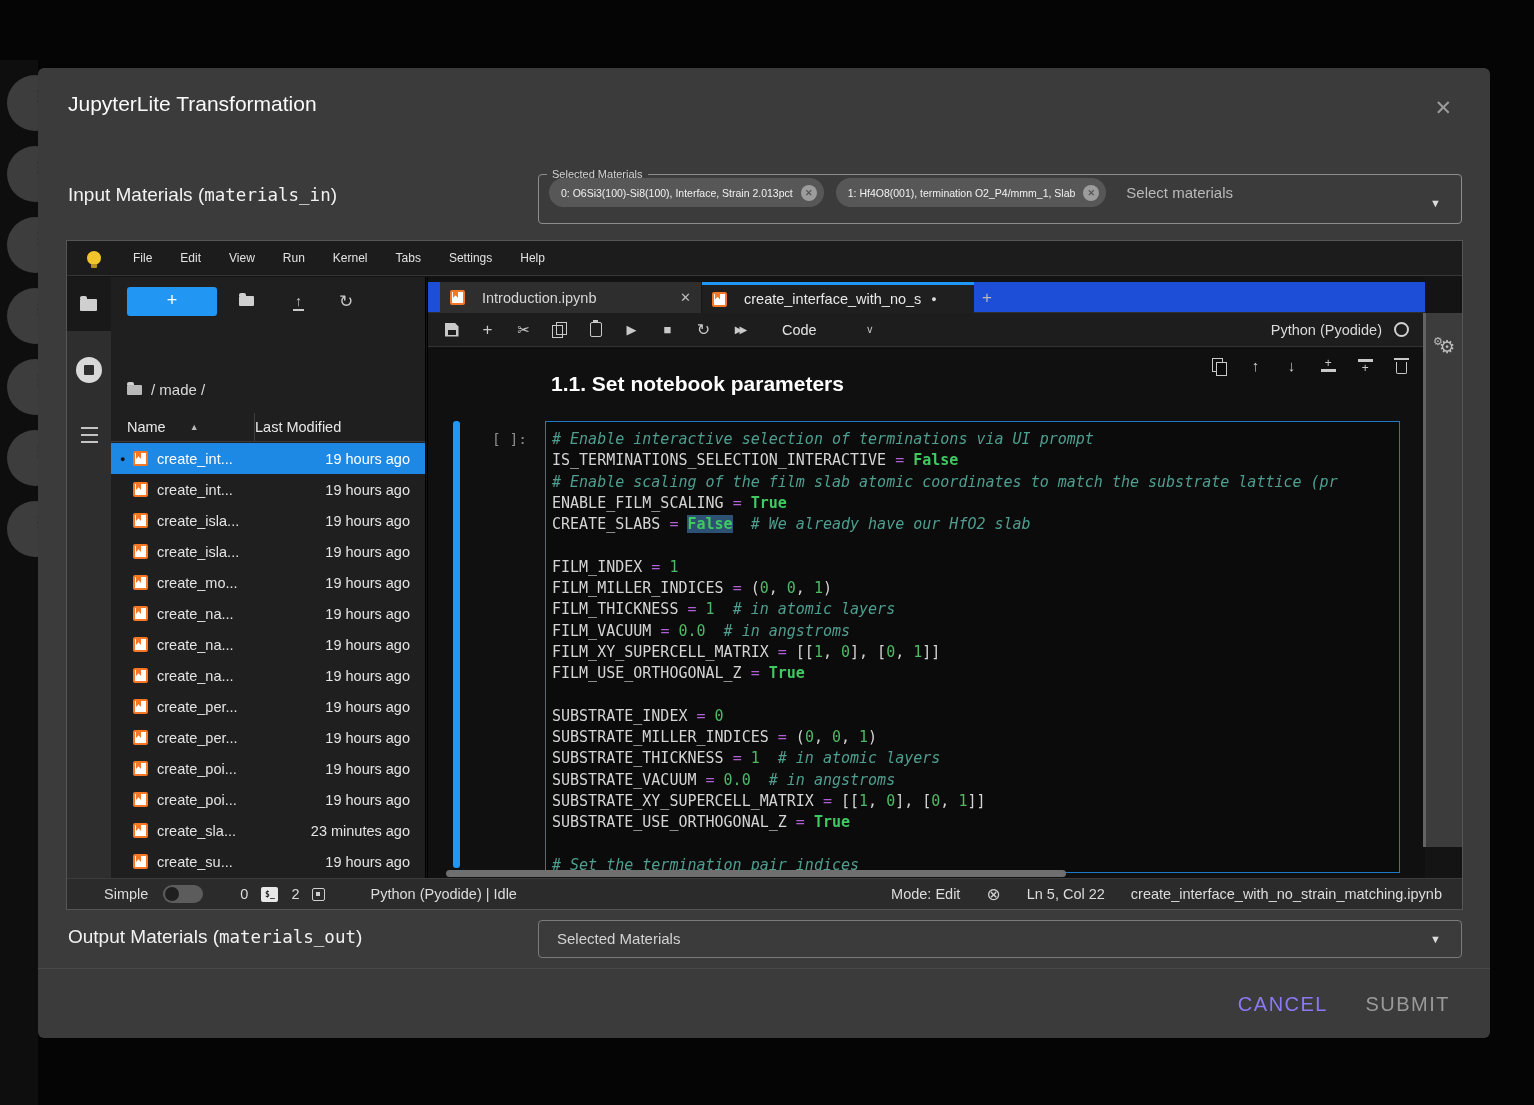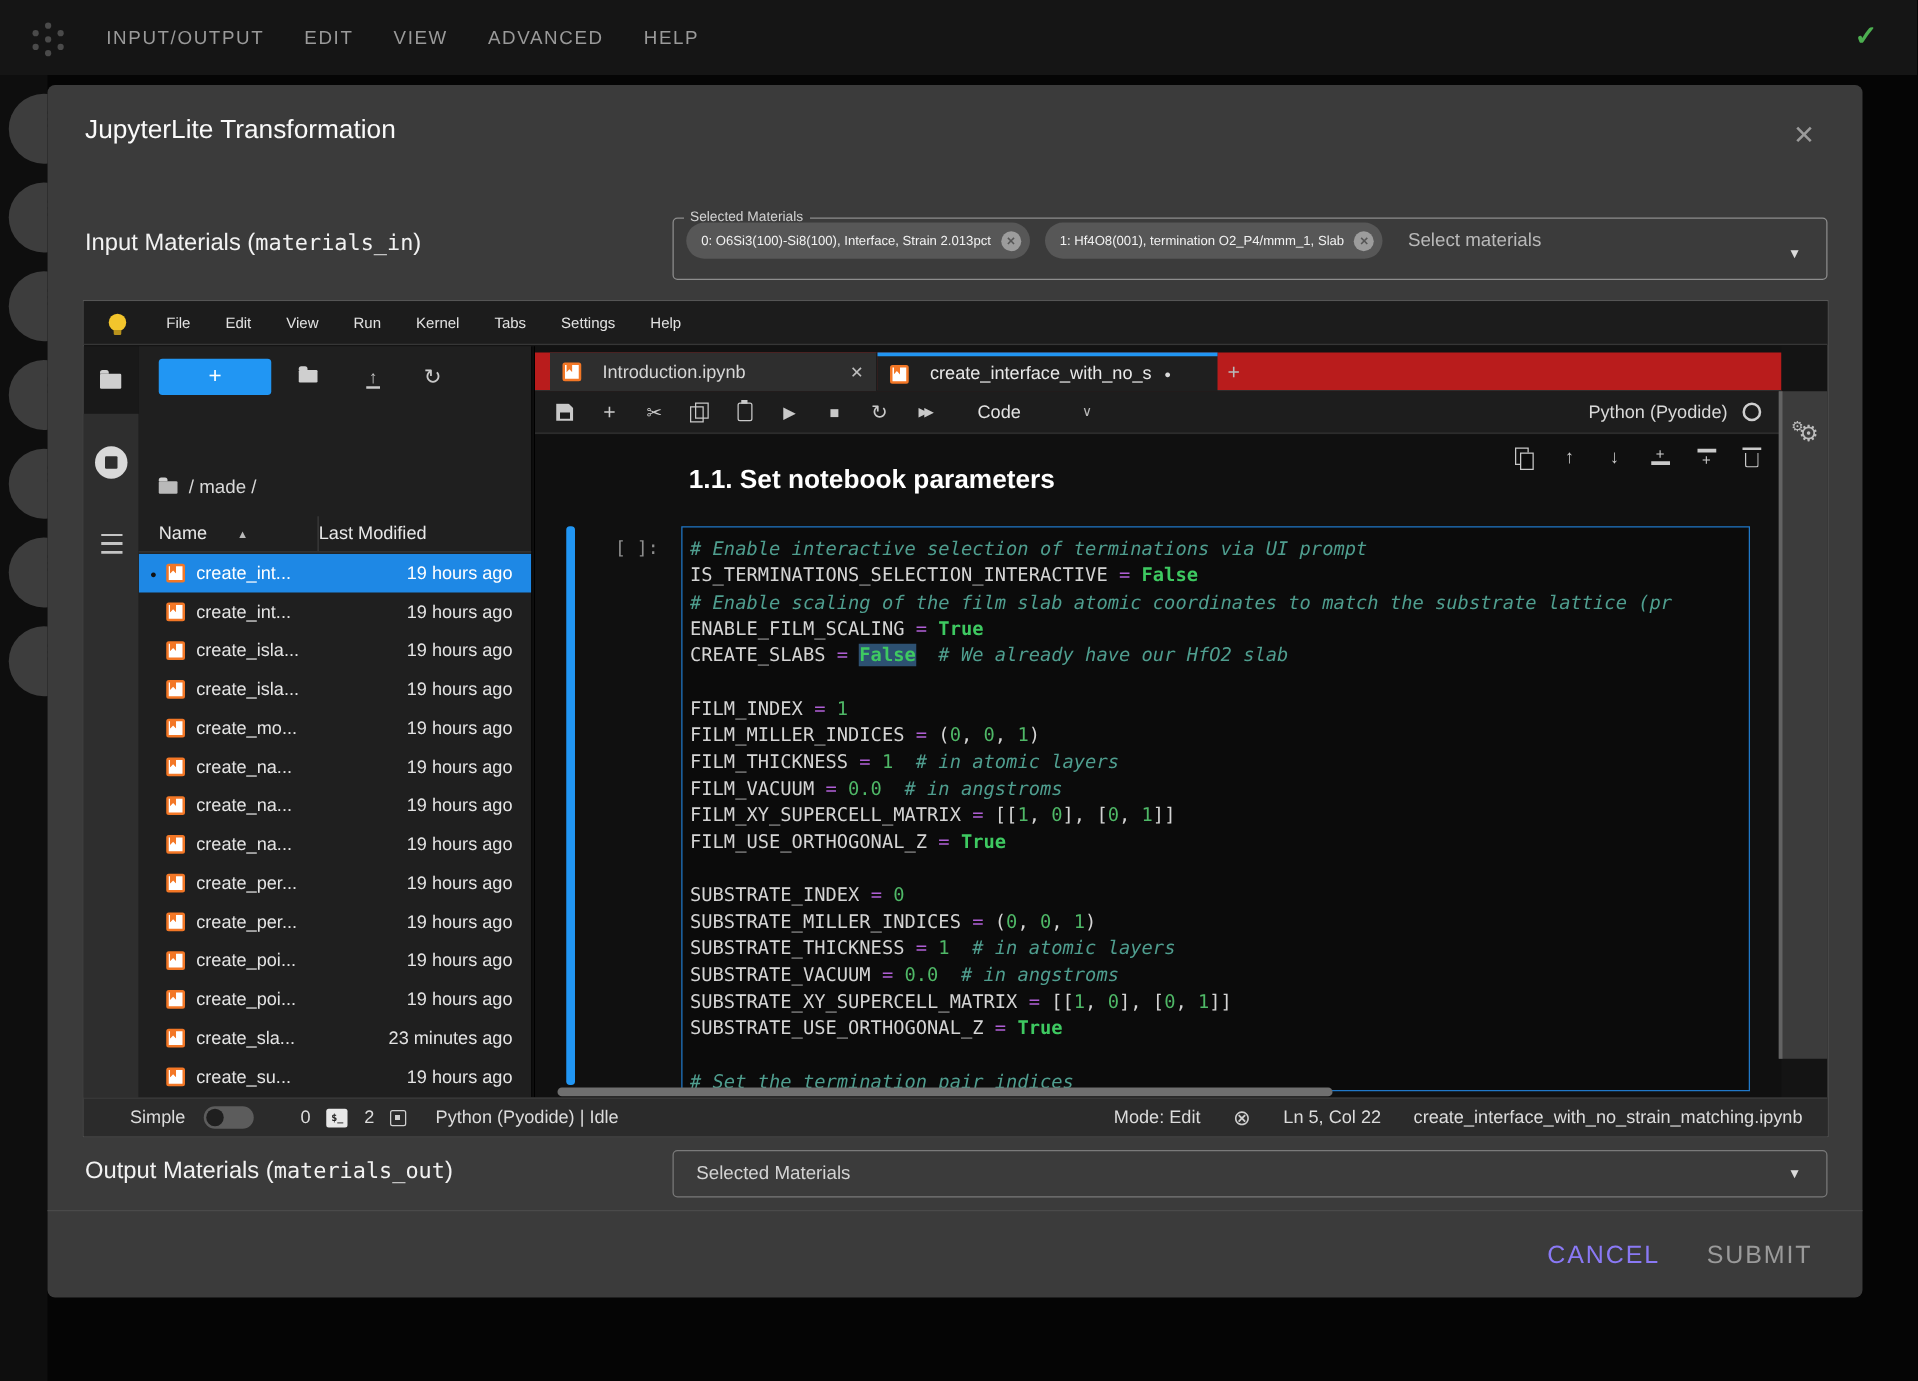--- a/index.html
+++ b/index.html
@@ -84,21 +84,21 @@
   .fb-row { display:flex; align-items:center; height:31px; padding-left:9px; font-size:14.5px; color:#e4e4e4; }
   .fb-row.selected { background:#1e88e5; color:#fff; }
   .fb-dot { width:13px; font-size:9px; color:#111; }
   .nb-icon { position:relative; width:15px; height:15px; background:#fff; border:2.5px solid #f37726; border-radius:2px; margin-right:9px; flex:none; }
   .nb-icon::after { content:''; position:absolute; left:1px; top:-1px; width:5px; height:7px; background:#f37726; clip-path:polygon(0 0,100% 0,100% 100%,50% 62%,0 100%); }
   .fb-name { flex:1; white-space:nowrap; overflow:hidden; }
   .fb-time { width:118px; text-align:right; padding-right:15px; }
 
   
   .jmain { position:absolute; left:360px; top:0; width:998px; height:100%; background:#121212; border-left:1px solid #000; }
-  .tabbar { position:absolute; left:0; top:5px; width:100%; height:31px; display:flex; padding-left:12px; border-bottom:1px solid #2d2d2d; background:#b91c1c; }
+  .tabbar { position:absolute; left:0; top:5px; width:100%; height:31px; display:flex; padding-left:12px; border-bottom:1px solid #2d2d2d; background:#1d4ed8; }
   .tab { display:flex; align-items:center; gap:8px; padding:0 10px; font-size:14.5px; height:31px; }
   .tab.inactive { background:#2e2e2e; color:#d6d6d6; width:262px; border-right:1px solid #171717; }
   .tab.active { background:#1f1f1f; color:#e8e8e8; width:272px; border-top:3px solid #2196f3; }
   .tab-close { margin-left:auto; color:#bdbdbd; font-size:13px; }
   .tab-dirty { color:#dadada; font-size:9px; margin-left:2px; }
   .tab-add { color:#b9b9b9; font-size:17px; line-height:31px; margin-left:8px; }
 
   .nb-toolbar { position:absolute; left:0; top:36px; width:100%; height:34px; background:#1d1d1d; border-bottom:1px solid #333; display:flex; align-items:center; padding:0 16px; gap:21px; color:#c9c9c9; font-size:14px; }
   .ti { display:inline-flex; align-items:center; justify-content:center; min-width:15px; }
   .floppy { width:14px; height:14px; background:#c9c9c9; clip-path:polygon(0 0,72% 0,100% 28%,100% 100%,0 100%); position:relative; }
@@ -144,56 +144,37 @@
   .gears .g2 { font-size:11px; vertical-align:8px; margin-right:-4px; }
 
   
   .statusbar { position:absolute; left:0; bottom:0; width:100%; height:31px; background:#2b2b2b; border-top:1px solid #3c3c3c; display:flex; align-items:center; padding:0 20px 0 37px; color:#dcdcdc; font-size:14.5px; }
   .sb-left { display:flex; align-items:center; gap:13px; }
   .toggle { position:relative; width:40px; height:18px; background:#5c5c5c; border-radius:9px; margin:0 14px 0 2px; }
   .toggle::after { content:''; position:absolute; left:2px; top:2px; width:14px; height:14px; border-radius:50%; background:#1f1f1f; }
   .term-ic { width:17px; height:15px; background:#e8e8e8; border-radius:2px; color:#222; font-size:8px; font-weight:bold; display:flex; align-items:center; justify-content:center; font-family:"DejaVu Sans Mono",monospace; }
   .cpu-ic { position:relative; width:13px; height:13px; border:1.6px solid #cfcfcf; border-radius:2px; }
   .cpu-ic::after { content:''; position:absolute; left:3px; top:3px; width:4px; height:4px; background:#cfcfcf; }
-  .sb-kernel { margin-left:10px; }
+  .sb-kernel { margin-left:32px; }
   .sb-right { margin-left:auto; display:flex; align-items:center; gap:26px; }
   .shield { font-size:17px; color:#cfcfcf; }
 
   
   .out-dd { position:absolute; left:500px; top:852px; width:924px; height:38px; border:1px solid #7a7a7a; border-radius:4px; color:#d3d3d3; font-size:15px; line-height:36px; padding-left:18px; }
   .out-caret { position:absolute; right:20px; top:0; font-size:11px; color:#dcdcdc; }
   .dlg-footer-line { position:absolute; left:0; top:900px; width:100%; border-top:1px solid #4a4a4a; }
   .btn { position:absolute; top:918px; height:36px; line-height:36px; font-size:20px; letter-spacing:1.5px; font-weight:500; padding:0 10px; cursor:pointer; background:none; border:none; font-family:"Liberation Sans",sans-serif; }
   .btn-cancel { right:152px; color:#8a79f5; }
   .btn-submit { right:30px; color:#9a9a9a; }
 </style>
 </head>
 <body>
 
 <div class="canvas">
 
-  <div class="app-bar">
-    <span class="app-logo">
-        <i></i>
-        <i></i>
-        <i></i>
-        <i></i>
-        <i></i>
-        <i></i>
-        <i></i>
-      </span>
-    <nav id="app-menu">
-        <span class="app-menu-item">INPUT/OUTPUT</span>
-        <span class="app-menu-item">EDIT</span>
-        <span class="app-menu-item">VIEW</span>
-        <span class="app-menu-item">ADVANCED</span>
-        <span class="app-menu-item">HELP</span>
-      </nav>
-    <span class="app-check">✓</span>
-  </div>
 
   <div class="rail" id="rail">
       <div class="rail-circle">
         <span class="rail-dots">⋮</span>
       </div>
       <div class="rail-circle">
         <span class="rail-dots">⋮</span>
       </div>
       <div class="rail-circle">
         <span class="rail-dots">⋮</span>

